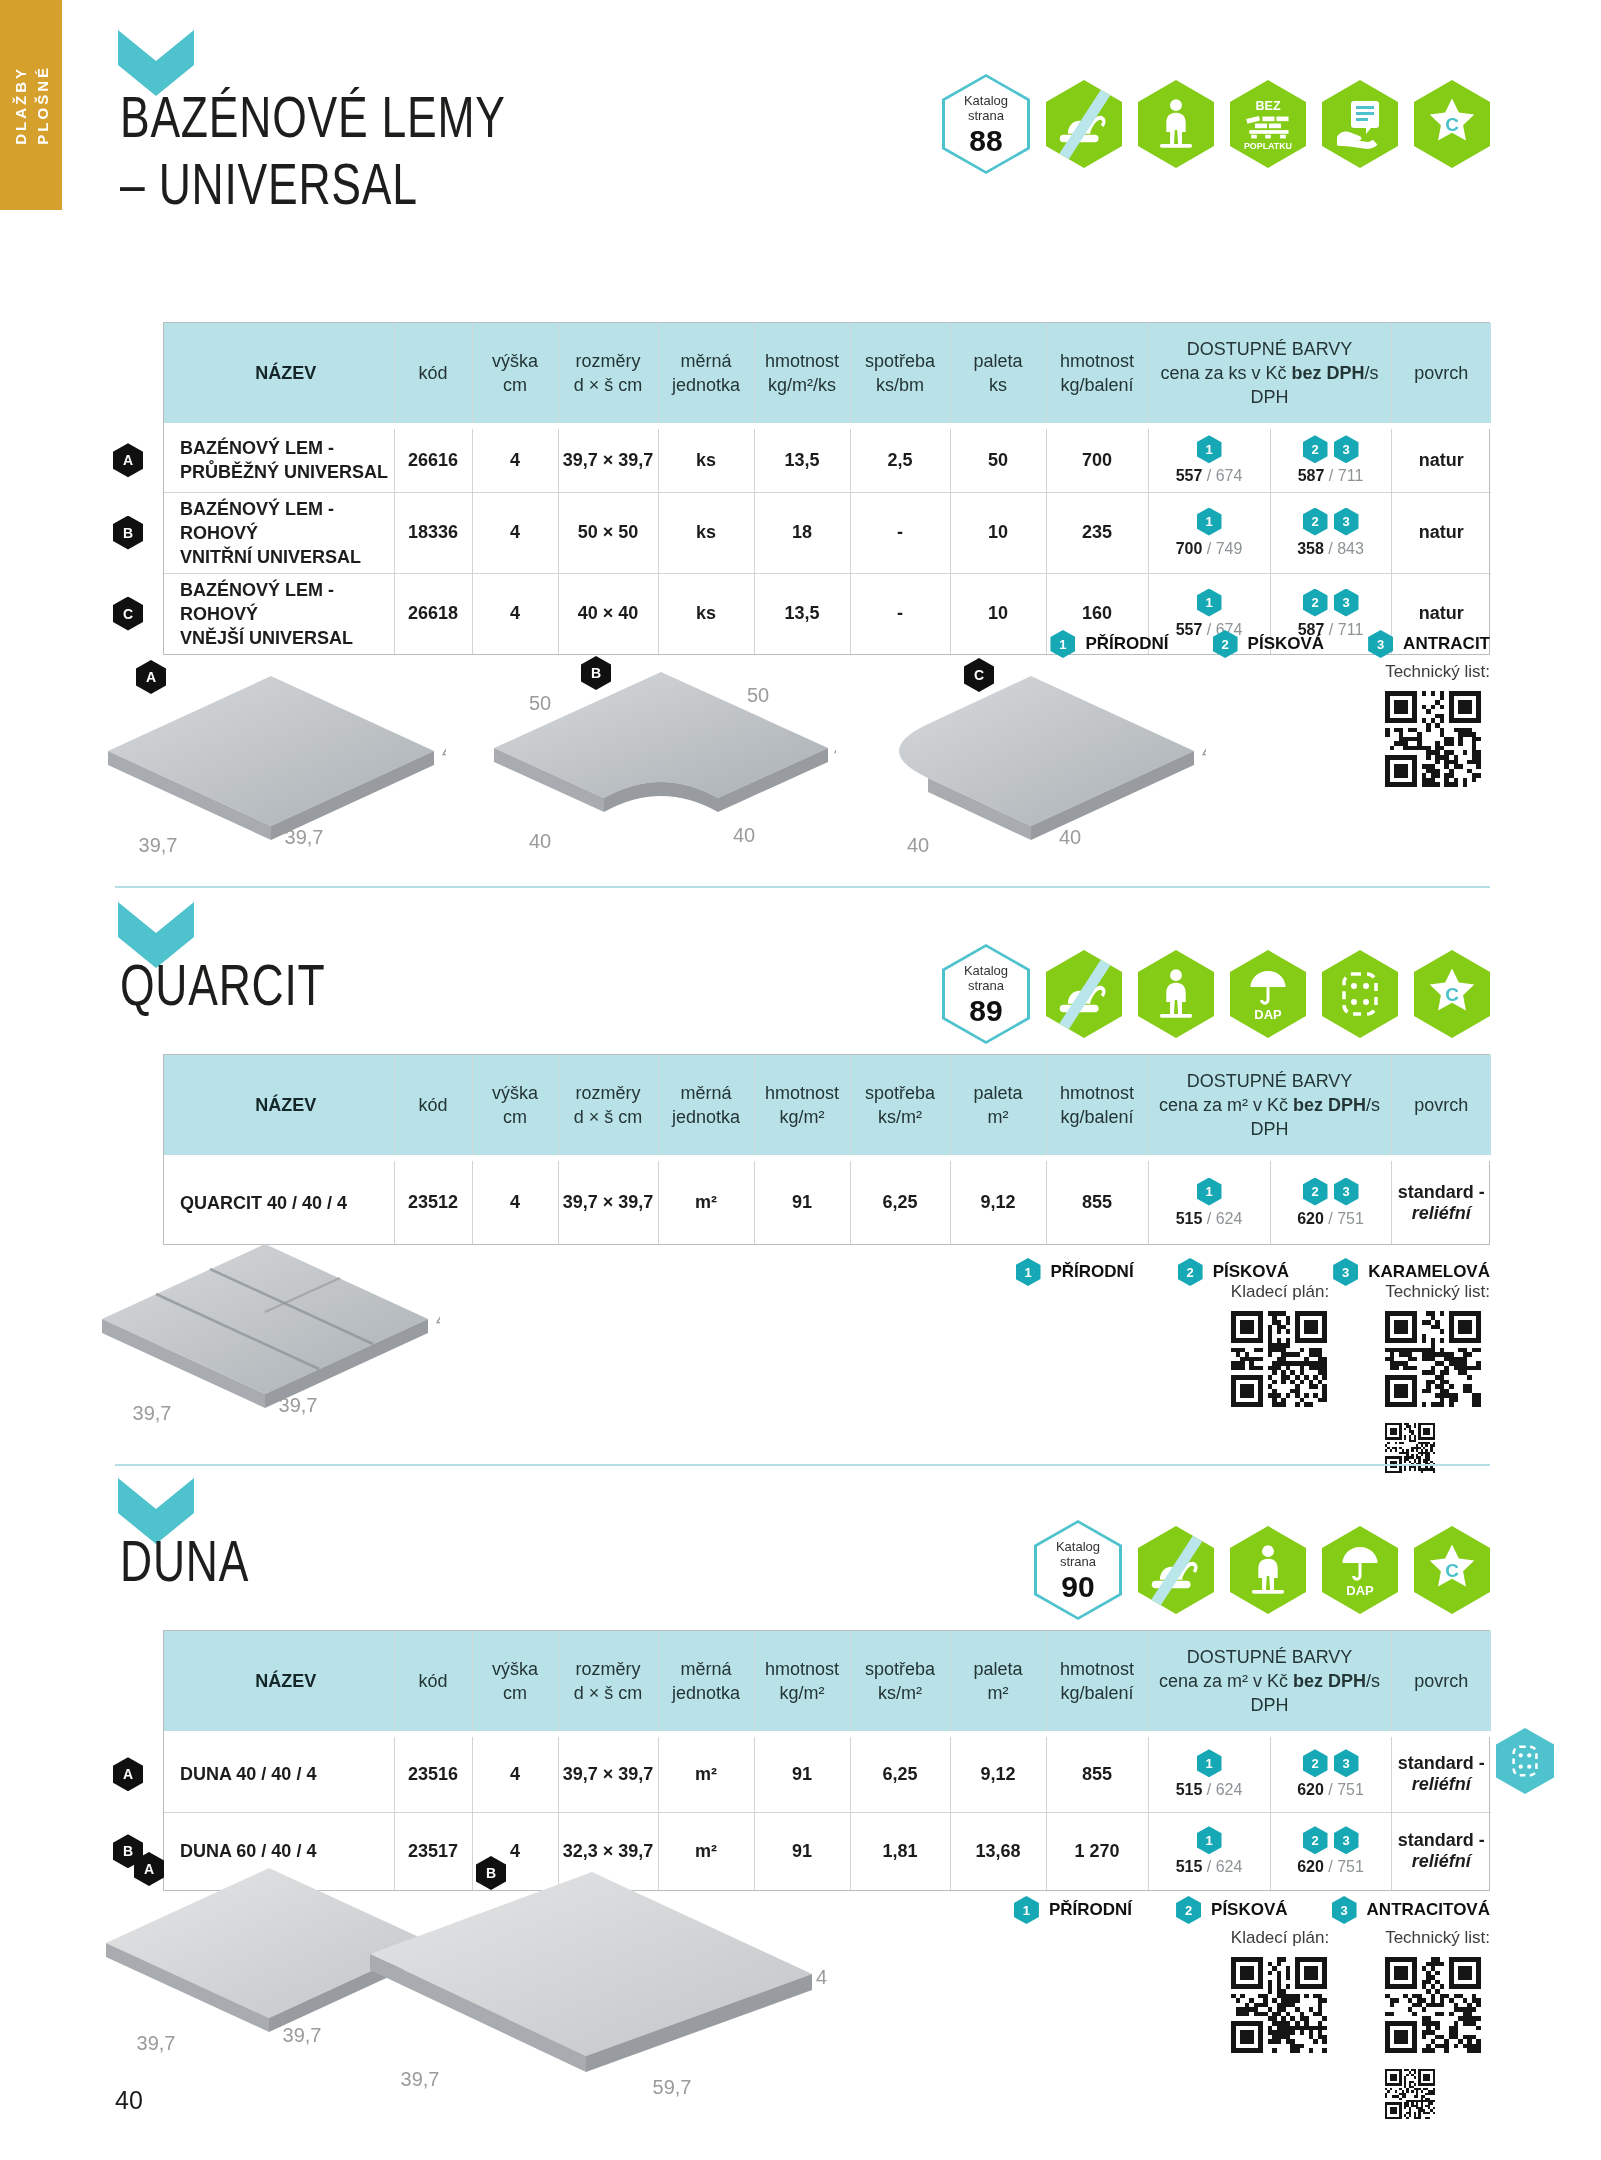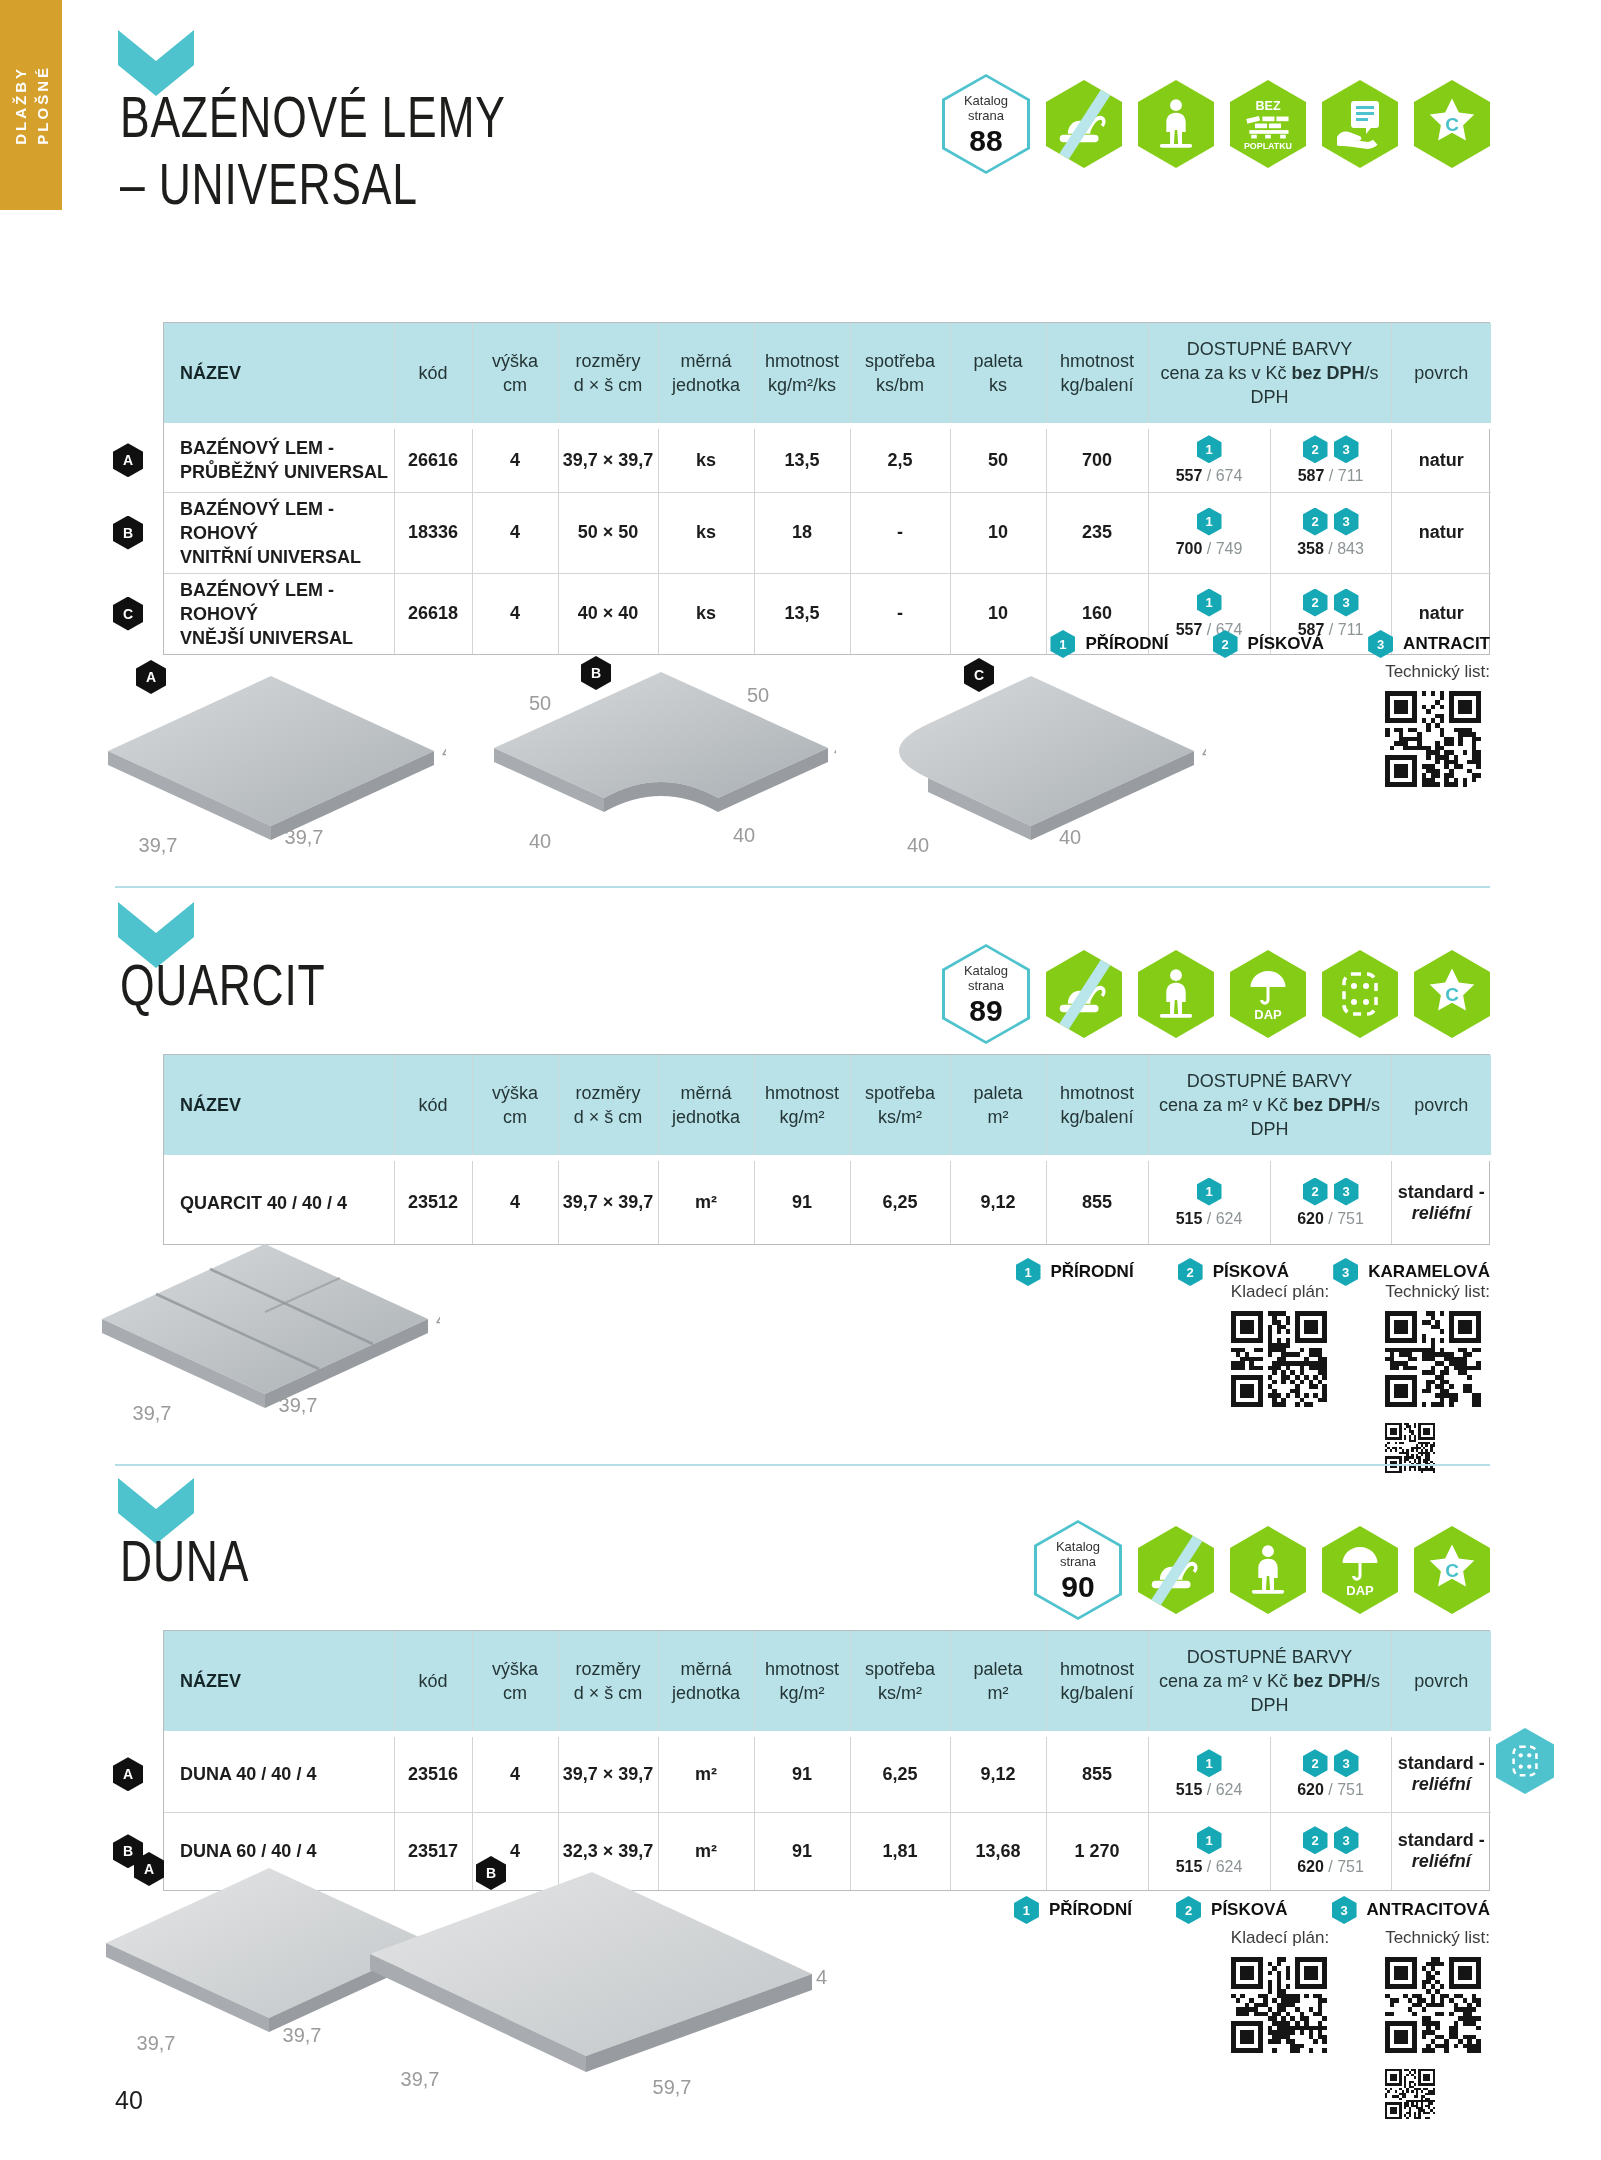--- a/index.html
+++ b/index.html
@@ -23,21 +23,21 @@
                    transform:rotate(33deg);}
   .katalog-hex{width:88px;height:100px;background:#4fc3cd;position:relative;}
   .katalog-in{position:absolute;inset:3px;background:#fff;display:flex;flex-direction:column;
               align-items:center;justify-content:center;line-height:15px;}
   .katalog-in .kl{font-size:13px;color:#333;}
   .katalog-in .kp{font-size:30px;font-weight:bold;color:#101010;margin-top:3px;line-height:30px;}
   .table-wrap{position:absolute;width:1327px;border:1px solid #b9bdbf;box-sizing:border-box;background:#fff;}
   table{width:100%;border-collapse:collapse;table-layout:fixed;}
   thead th{background:#b9e2e8;border-bottom:6px solid #fff;border-left:1px solid #cdd6d8;
            font-weight:normal;font-size:18px;color:#243536;padding:14px 2px;line-height:24px;text-align:center;}
-  thead th:first-child{border-left:none;text-align:left;padding-left:16px;font-weight:bold;color:#142628;}
+  thead th:first-child{border-left:none;text-align:center;padding-left:16px;font-weight:bold;color:#142628;}
   tbody td{border-left:1px solid #d2d5d7;border-top:1px solid #d2d5d7;text-align:center;font-size:18px;
            font-weight:bold;color:#1c1c1c;padding:4px 2px;vertical-align:middle;}
   tbody tr:first-child td{border-top:none;}
   tbody td:first-child{border-left:none;text-align:left;padding-left:16px;position:relative;}
   .row-name{white-space:pre-line;font-size:18px;line-height:24px;font-weight:bold;}
   .marker-hex{width:30px;height:34px;background:#101010;color:#fff;font-size:14px;font-weight:bold;
               display:flex;align-items:center;justify-content:center;}
   .row-marker{position:absolute;left:-51px;top:50%;margin-top:-17px;}
   .badge-hex{width:25px;height:28px;background:#17a8b6;color:#fff;font-size:13px;font-weight:bold;
              display:flex;align-items:center;justify-content:center;}

